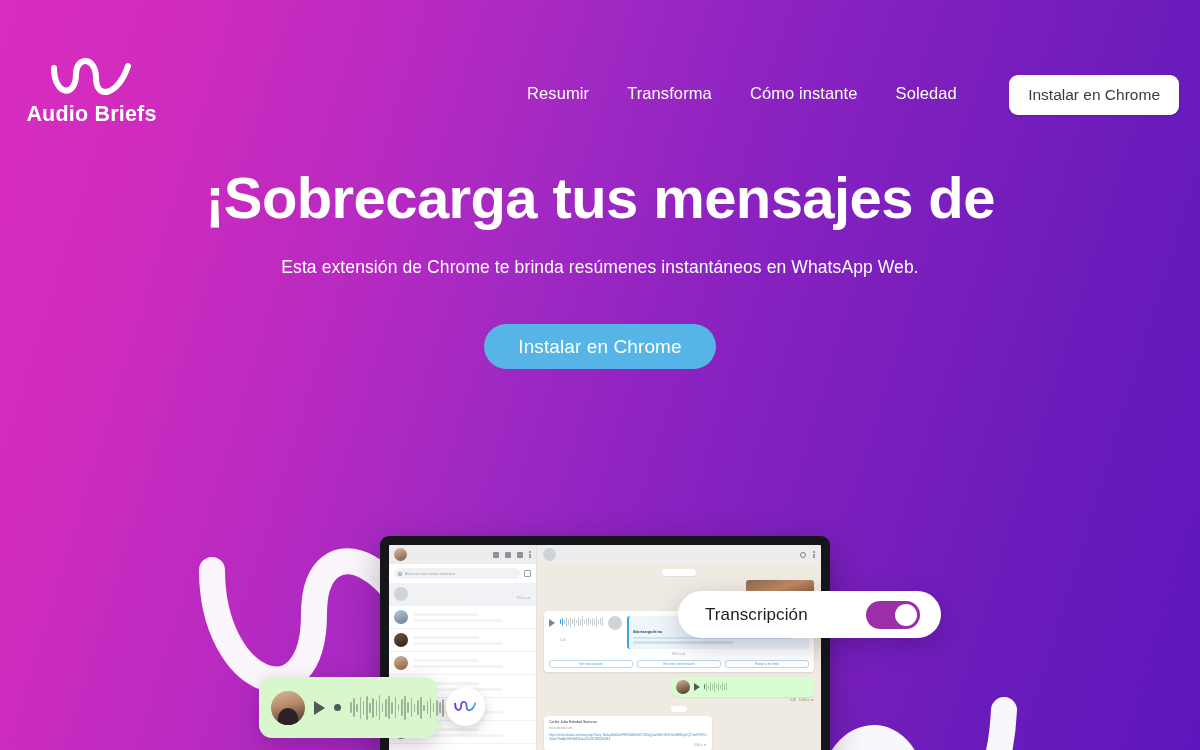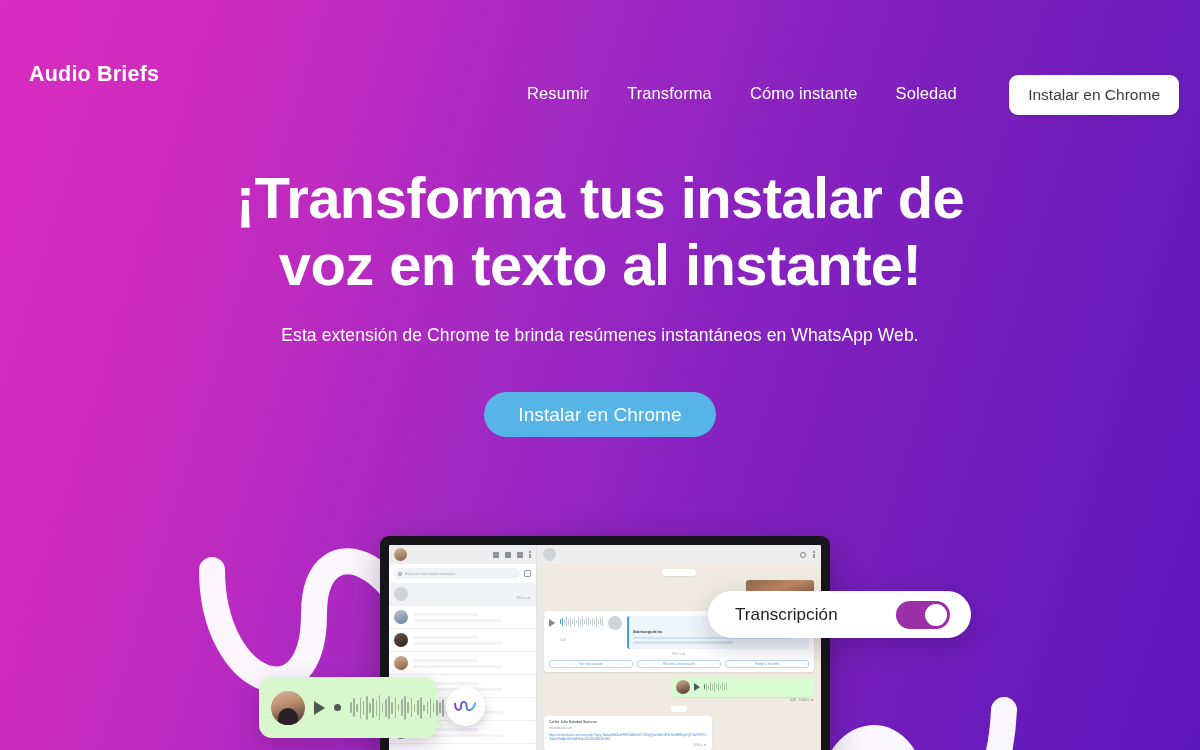--- a/index.html
+++ b/index.html
@@ -25,21 +25,21 @@
   #wave-left  { left:196px; top:536px;  width:250px; height:230px; opacity:.96; }
   #wave-right { left:818px; top:694px;  width:260px; height:160px; opacity:.96; }
 
   
   #site-header {
     position:absolute; top:0; left:0; width:1200px; height:190px;
     display:flex; align-items:flex-start; z-index:30;
   }
   #brand {
     position:absolute; left:29px; top:58px;
-    display:flex; flex-direction:row; 
+    display:flex; flex-direction:column; align-items:center;
     width:125px;
   }
   #brand-mark { width:92px; height:40px; display:block; }
   #brand-name {
     color:#fff; font-size:21.5px; font-weight:bold; letter-spacing:.2px;
     margin-top:4px; white-space:nowrap;
   }
   #main-nav {
     position:absolute; left:527px; top:84px;
     display:flex; align-items:center; gap:38px;
@@ -212,21 +212,21 @@
   
   #logo-badge {
     position:absolute; left:446px; top:687px; width:39px; height:39px;
     background:#fff; border-radius:50%; z-index:22;
     display:flex; align-items:center; justify-content:center;
     box-shadow:0 4px 12px rgba(40,0,60,.2);
   }
 
   
   #transcription-card {
-    position:absolute; left:708px; top:591px; width:263px; height:47px;
+    position:absolute; left:678px; top:591px; width:263px; height:47px;
     background:#fff; border-radius:24px; z-index:40;
     display:flex; align-items:center; justify-content:space-between;
     padding:0 21px 0 27px;
     box-shadow:0 8px 26px rgba(30,0,50,.22);
   }
   #transcription-label { font-size:17px; color:#1e1e1e; letter-spacing:.1px; }
   #transcription-toggle {
     width:54px; height:28px; border-radius:14px; background:#9b2fa8;
     position:relative; flex:none; cursor:pointer; border:none;
   }
@@ -260,22 +260,21 @@
       <a href="#">Transforma</a>
       <a href="#">Cómo instante</a>
       <a href="#">Soledad</a>
     </nav>
 
     <button id="header-install-btn">Instalar en Chrome</button>
   </header>
 
   <div id="hero-copy">
     <h1 id="hero-title">
-      <span class="line">¡Transforma tus instalar de</span>
-      <span class="line">voz en texto al instante!</span>
+      <span class="line">¡Sobrecarga tus mensajes de</span>
     </h1>
     <p id="hero-subtitle">Esta extensión de Chrome te brinda resúmenes instantáneos en WhatsApp Web.</p>
     <button id="hero-cta">Instalar en Chrome</button>
   </div>
 
   <div id="laptop">
     <div id="laptop-screen">
 
       <aside id="wa-sidebar">
         <div id="wa-sidebar-top">

